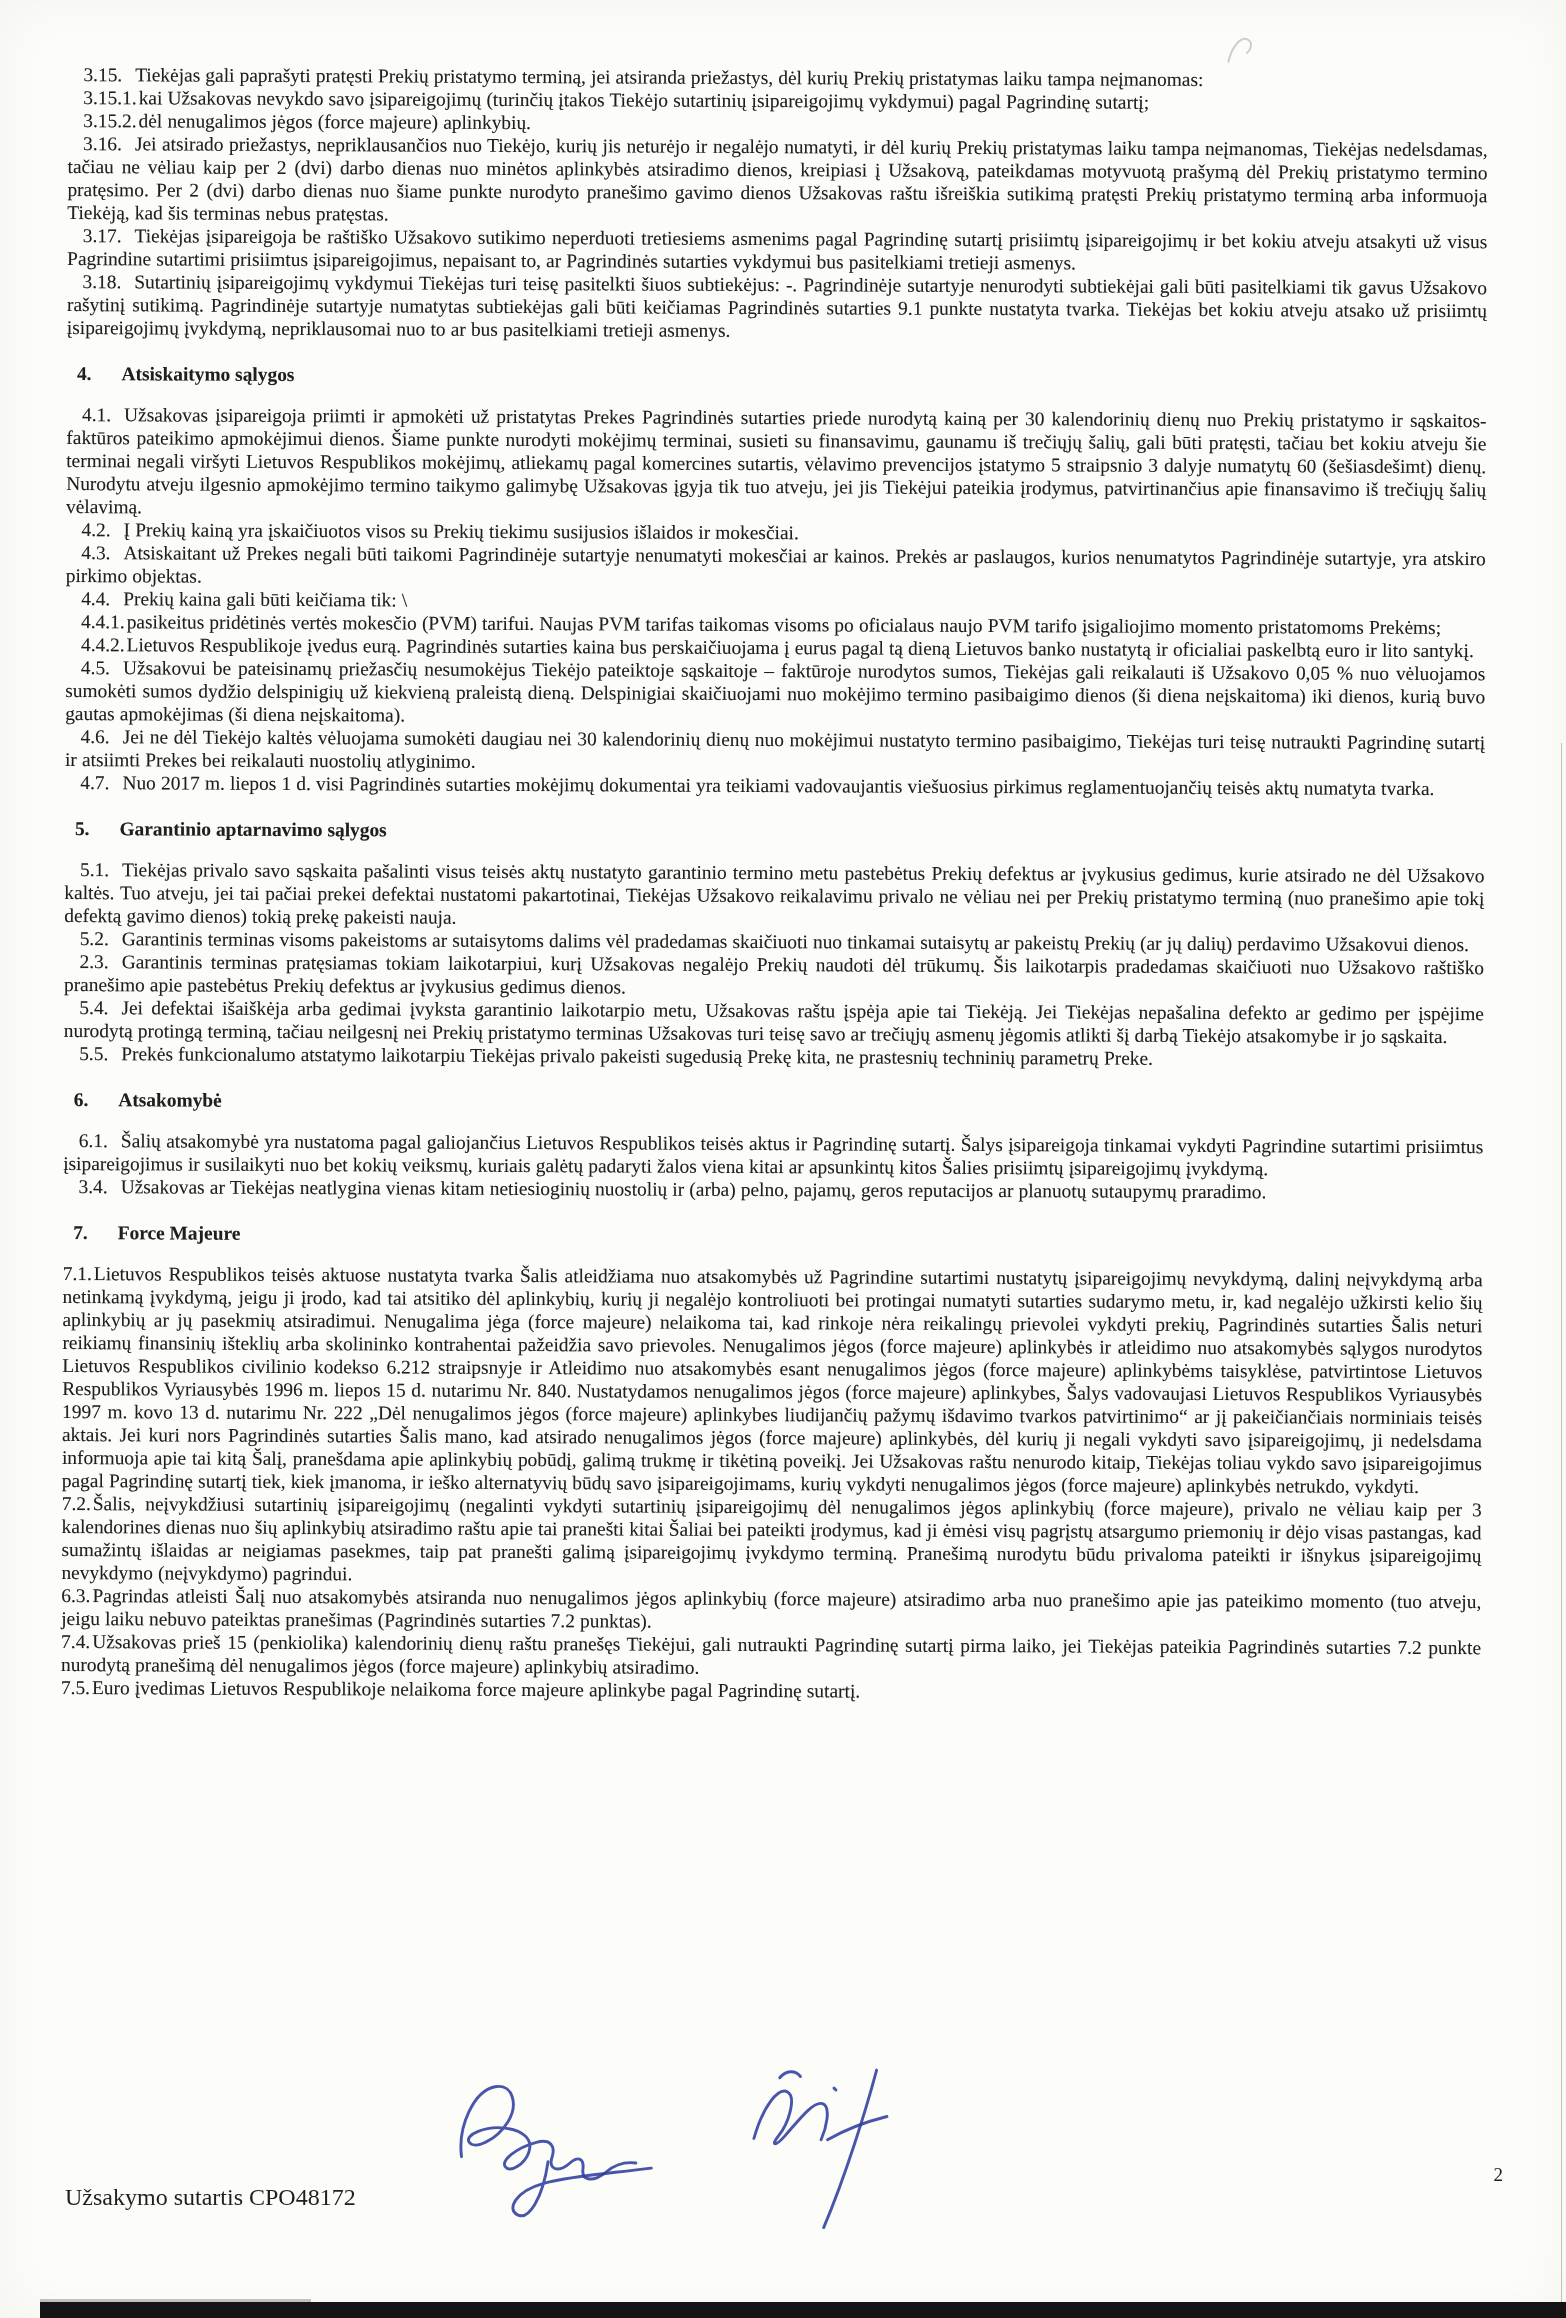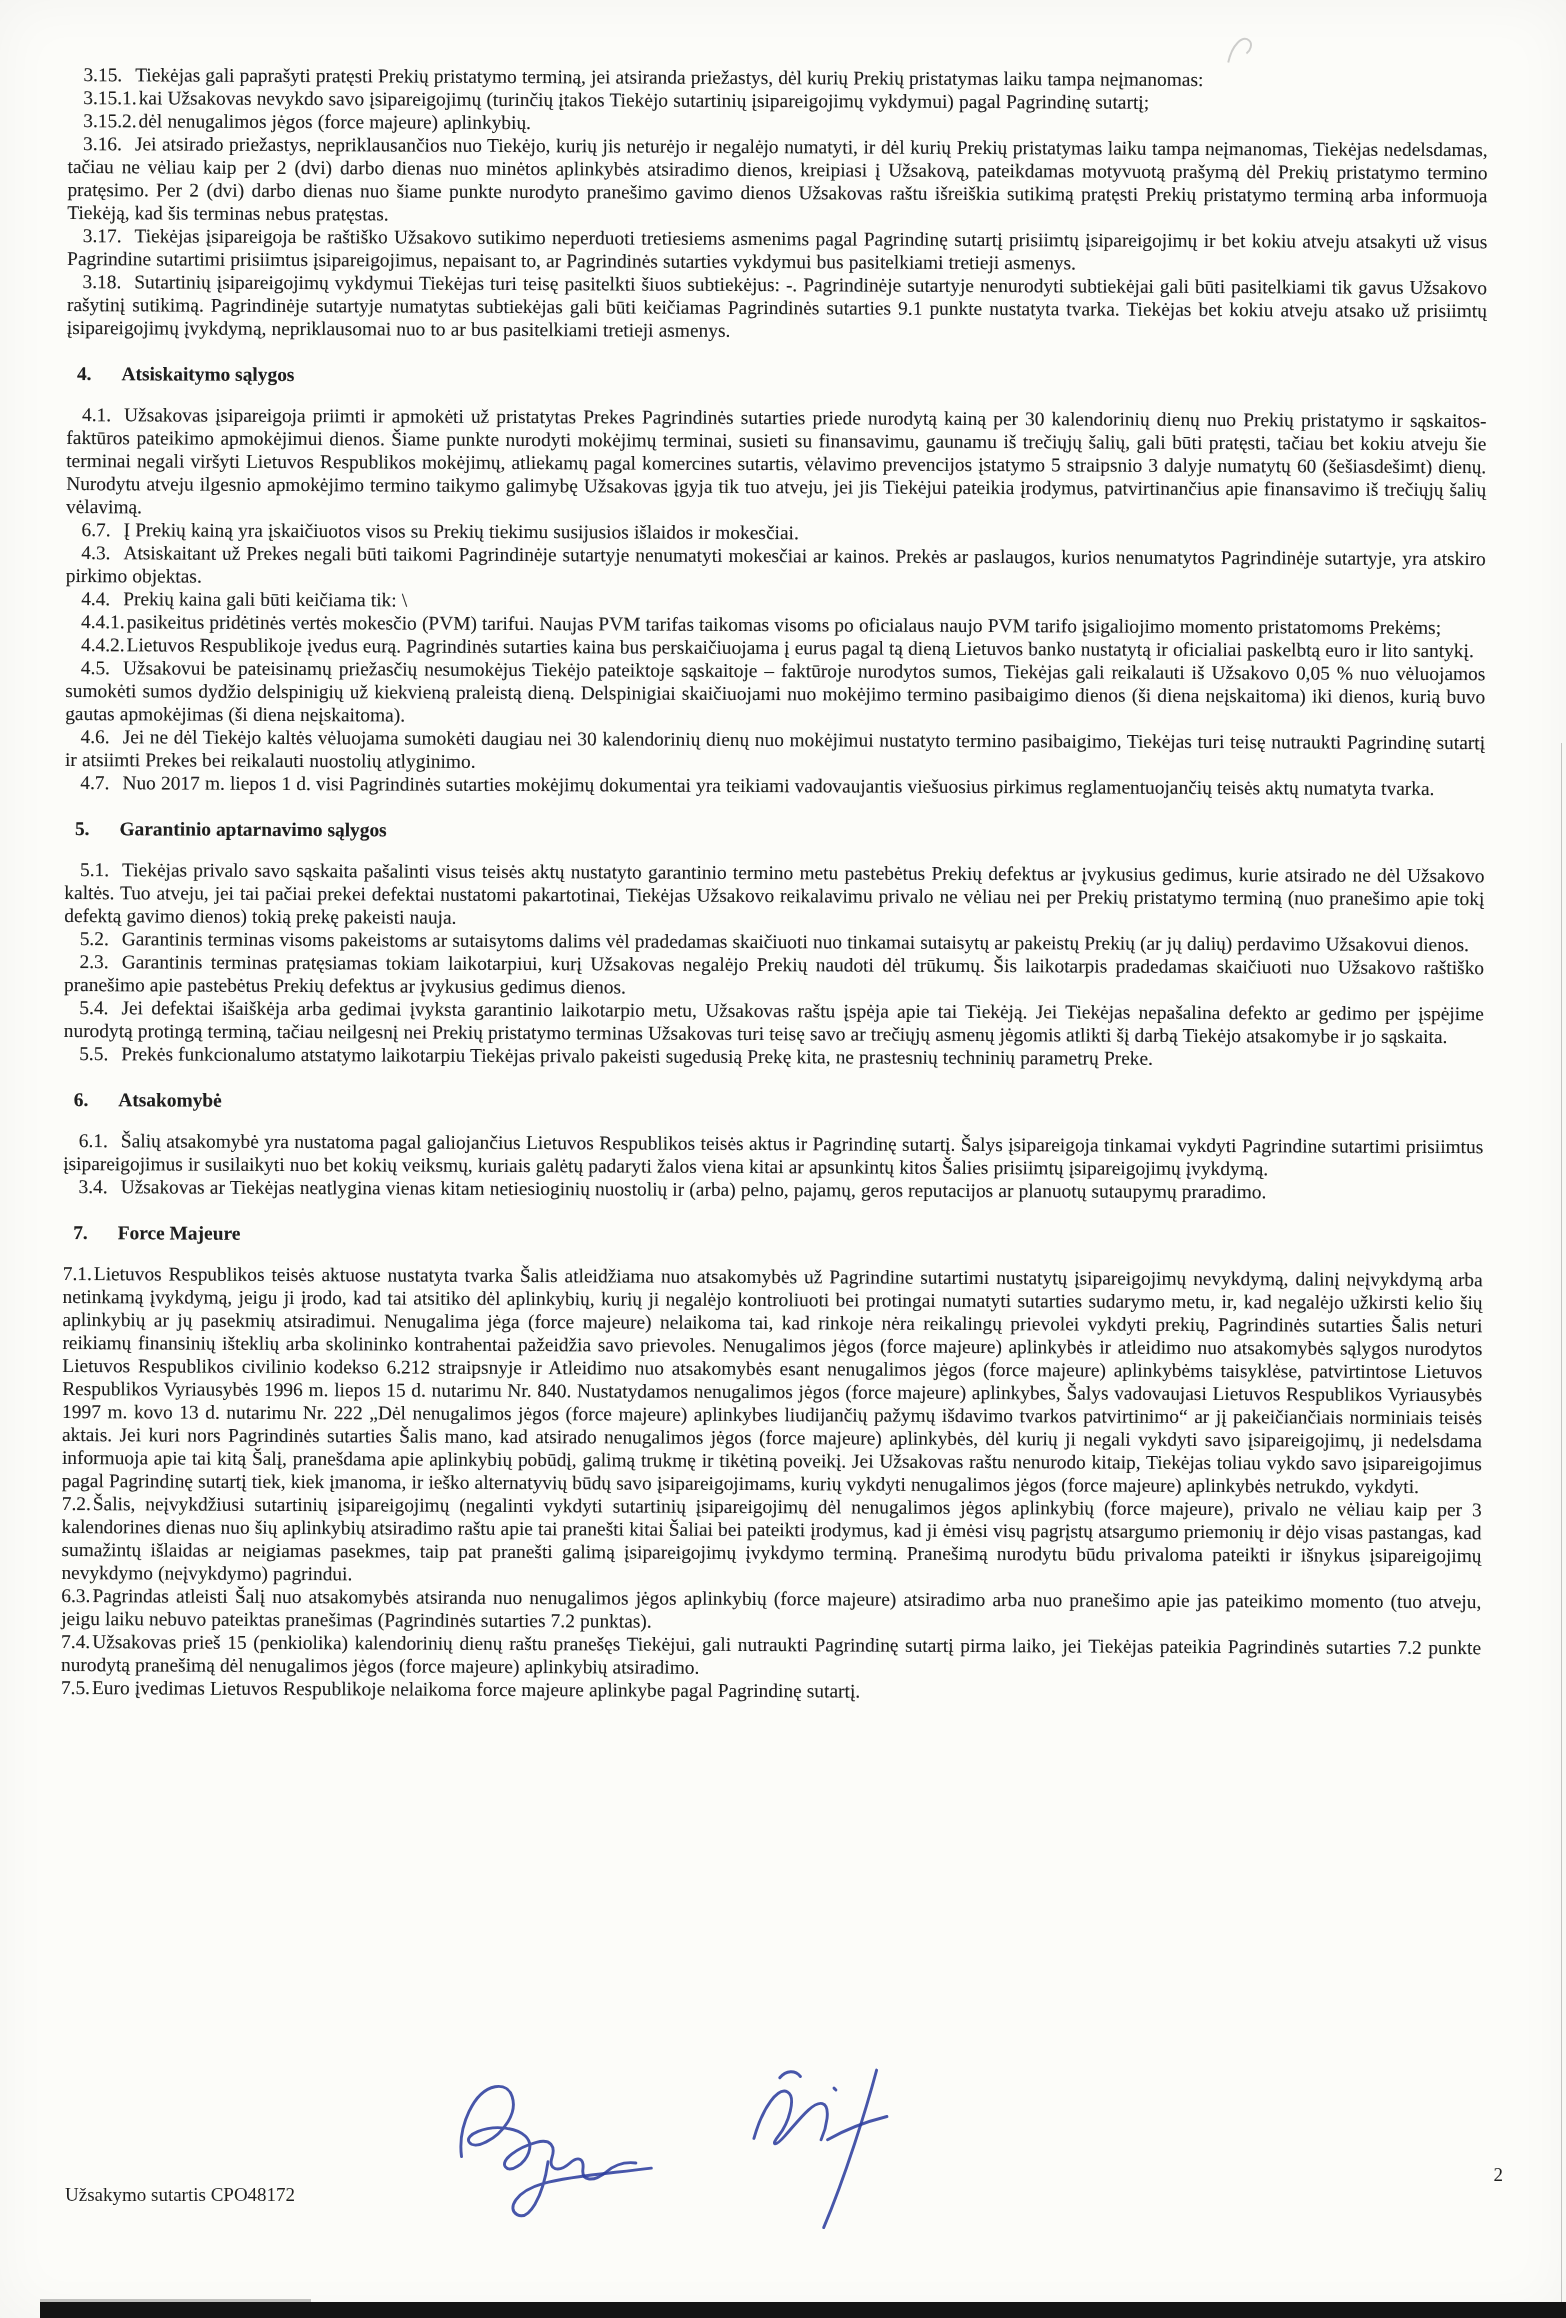--- a/index.html
+++ b/index.html
@@ -26,21 +26,21 @@
   }
   .cnum { margin-right:13px; }
   p.clause.sub .cnum, p.clause.tight .cnum { margin-right:2px; }
   p.clause.tight { text-indent:0; }
   p.heading {
     font-weight:bold; font-size:19.4px; line-height:23px;
     margin:23px 0 18px; text-indent:10.3px;
     text-shadow:0.1px 0.1px 0.4px rgba(45,45,45,0.35);
   }
   .hnum { margin-right:30px; }
-  .footer-label { position:absolute; left:65px; top:2184px; font-size:19px; }
+  .footer-label { position:absolute; left:65px; top:2184px; font-size:24px; }
   .page-number  { position:absolute; right:63px; top:2164px; font-size:19px; }
   .sig { position:absolute; }
   .sig path {
     fill:none; stroke:var(--signature-ink,#2e3f9e);
     stroke-width:4.5; stroke-linecap:round; stroke-linejoin:round; opacity:0.88;
   }
   .sig1 { left:446px;  top:2071px; width:226px; height:162px; }
   .sig2 { left:737px; top:2061px; width:194px; height:184px; }
   .smudge { position:absolute; left:1223px; top:30px; width:43px; height:43px; }
   .smudge path { fill:none; stroke:#a6a6a6; stroke-width:3; opacity:0.55; }
@@ -65,21 +65,21 @@
   <div class="content">
     <div>
         <p class="clause"><span class="cnum">3.15.</span>Tiekėjas gali paprašyti pratęsti Prekių pristatymo terminą, jei atsiranda priežastys, dėl kurių Prekių pristatymas laiku tampa neįmanomas:</p>
         <p class="clause sub"><span class="cnum">3.15.1.</span>kai Užsakovas nevykdo savo įsipareigojimų (turinčių įtakos Tiekėjo sutartinių įsipareigojimų vykdymui) pagal Pagrindinę sutartį;</p>
         <p class="clause sub"><span class="cnum">3.15.2.</span>dėl nenugalimos jėgos (force majeure) aplinkybių.</p>
         <p class="clause"><span class="cnum">3.16.</span>Jei atsirado priežastys, nepriklausančios nuo Tiekėjo, kurių jis neturėjo ir negalėjo numatyti, ir dėl kurių Prekių pristatymas laiku tampa neįmanomas, Tiekėjas nedelsdamas, tačiau ne vėliau kaip per 2 (dvi) darbo dienas nuo minėtos aplinkybės atsiradimo dienos, kreipiasi į Užsakovą, pateikdamas motyvuotą prašymą dėl Prekių pristatymo termino pratęsimo. Per 2 (dvi) darbo dienas nuo šiame punkte nurodyto pranešimo gavimo dienos Užsakovas raštu išreiškia sutikimą pratęsti Prekių pristatymo terminą arba informuoja Tiekėją, kad šis terminas nebus pratęstas.</p>
         <p class="clause"><span class="cnum">3.17.</span>Tiekėjas įsipareigoja be raštiško Užsakovo sutikimo neperduoti tretiesiems asmenims pagal Pagrindinę sutartį prisiimtų įsipareigojimų ir bet kokiu atveju atsakyti už visus Pagrindine sutartimi prisiimtus įsipareigojimus, nepaisant to, ar Pagrindinės sutarties vykdymui bus pasitelkiami tretieji asmenys.</p>
         <p class="clause"><span class="cnum">3.18.</span>Sutartinių įsipareigojimų vykdymui Tiekėjas turi teisę pasitelkti šiuos subtiekėjus: -. Pagrindinėje sutartyje nenurodyti subtiekėjai gali būti pasitelkiami tik gavus Užsakovo rašytinį sutikimą. Pagrindinėje sutartyje numatytas subtiekėjas gali būti keičiamas Pagrindinės sutarties 9.1 punkte nustatyta tvarka. Tiekėjas bet kokiu atveju atsako už prisiimtų įsipareigojimų įvykdymą, nepriklausomai nuo to ar bus pasitelkiami tretieji asmenys.</p>
         <p class="heading"><span class="hnum">4.</span><span class="htitle">Atsiskaitymo sąlygos</span></p>
         <p class="clause"><span class="cnum">4.1.</span>Užsakovas įsipareigoja priimti ir apmokėti už pristatytas Prekes Pagrindinės sutarties priede nurodytą kainą per 30 kalendorinių dienų nuo Prekių pristatymo ir sąskaitos-faktūros pateikimo apmokėjimui dienos. Šiame punkte nurodyti mokėjimų terminai, susieti su finansavimu, gaunamu iš trečiųjų šalių, gali būti pratęsti, tačiau bet kokiu atveju šie terminai negali viršyti Lietuvos Respublikos mokėjimų, atliekamų pagal komercines sutartis, vėlavimo prevencijos įstatymo 5 straipsnio 3 dalyje numatytų 60 (šešiasdešimt) dienų. Nurodytu atveju ilgesnio apmokėjimo termino taikymo galimybę Užsakovas įgyja tik tuo atveju, jei jis Tiekėjui pateikia įrodymus, patvirtinančius apie finansavimo iš trečiųjų šalių vėlavimą.</p>
-        <p class="clause"><span class="cnum">6.7.</span>Į Prekių kainą yra įskaičiuotos visos su Prekių tiekimu susijusios išlaidos ir mokesčiai.</p>
+        <p class="clause"><span class="cnum">4.2.</span>Į Prekių kainą yra įskaičiuotos visos su Prekių tiekimu susijusios išlaidos ir mokesčiai.</p>
         <p class="clause"><span class="cnum">4.3.</span>Atsiskaitant už Prekes negali būti taikomi Pagrindinėje sutartyje nenumatyti mokesčiai ar kainos. Prekės ar paslaugos, kurios nenumatytos Pagrindinėje sutartyje, yra atskiro pirkimo objektas.</p>
         <p class="clause"><span class="cnum">4.4.</span>Prekių kaina gali būti keičiama tik: \</p>
         <p class="clause sub"><span class="cnum">4.4.1.</span>pasikeitus pridėtinės vertės mokesčio (PVM) tarifui. Naujas PVM tarifas taikomas visoms po oficialaus naujo PVM tarifo įsigaliojimo momento pristatomoms Prekėms;</p>
         <p class="clause sub"><span class="cnum">4.4.2.</span>Lietuvos Respublikoje įvedus eurą. Pagrindinės sutarties kaina bus perskaičiuojama į eurus pagal tą dieną Lietuvos banko nustatytą ir oficialiai paskelbtą euro ir lito santykį.</p>
         <p class="clause"><span class="cnum">4.5.</span>Užsakovui be pateisinamų priežasčių nesumokėjus Tiekėjo pateiktoje sąskaitoje – faktūroje nurodytos sumos, Tiekėjas gali reikalauti iš Užsakovo 0,05 % nuo vėluojamos sumokėti sumos dydžio delspinigių už kiekvieną praleistą dieną. Delspinigiai skaičiuojami nuo mokėjimo termino pasibaigimo dienos (ši diena neįskaitoma) iki dienos, kurią buvo gautas apmokėjimas (ši diena neįskaitoma).</p>
         <p class="clause"><span class="cnum">4.6.</span>Jei ne dėl Tiekėjo kaltės vėluojama sumokėti daugiau nei 30 kalendorinių dienų nuo mokėjimui nustatyto termino pasibaigimo, Tiekėjas turi teisę nutraukti Pagrindinę sutartį ir atsiimti Prekes bei reikalauti nuostolių atlyginimo.</p>
         <p class="clause"><span class="cnum">4.7.</span>Nuo 2017 m. liepos 1 d. visi Pagrindinės sutarties mokėjimų dokumentai yra teikiami vadovaujantis viešuosius pirkimus reglamentuojančių teisės aktų numatyta tvarka.</p>
         <p class="heading"><span class="hnum">5.</span><span class="htitle">Garantinio aptarnavimo sąlygos</span></p>
         <p class="clause"><span class="cnum">5.1.</span>Tiekėjas privalo savo sąskaita pašalinti visus teisės aktų nustatyto garantinio termino metu pastebėtus Prekių defektus ar įvykusius gedimus, kurie atsirado ne dėl Užsakovo kaltės. Tuo atveju, jei tai pačiai prekei defektai nustatomi pakartotinai, Tiekėjas Užsakovo reikalavimu privalo ne vėliau nei per Prekių pristatymo terminą (nuo pranešimo apie tokį defektą gavimo dienos) tokią prekę pakeisti nauja.</p>
         <p class="clause"><span class="cnum">5.2.</span>Garantinis terminas visoms pakeistoms ar sutaisytoms dalims vėl pradedamas skaičiuoti nuo tinkamai sutaisytų ar pakeistų Prekių (ar jų dalių) perdavimo Užsakovui dienos.</p>

